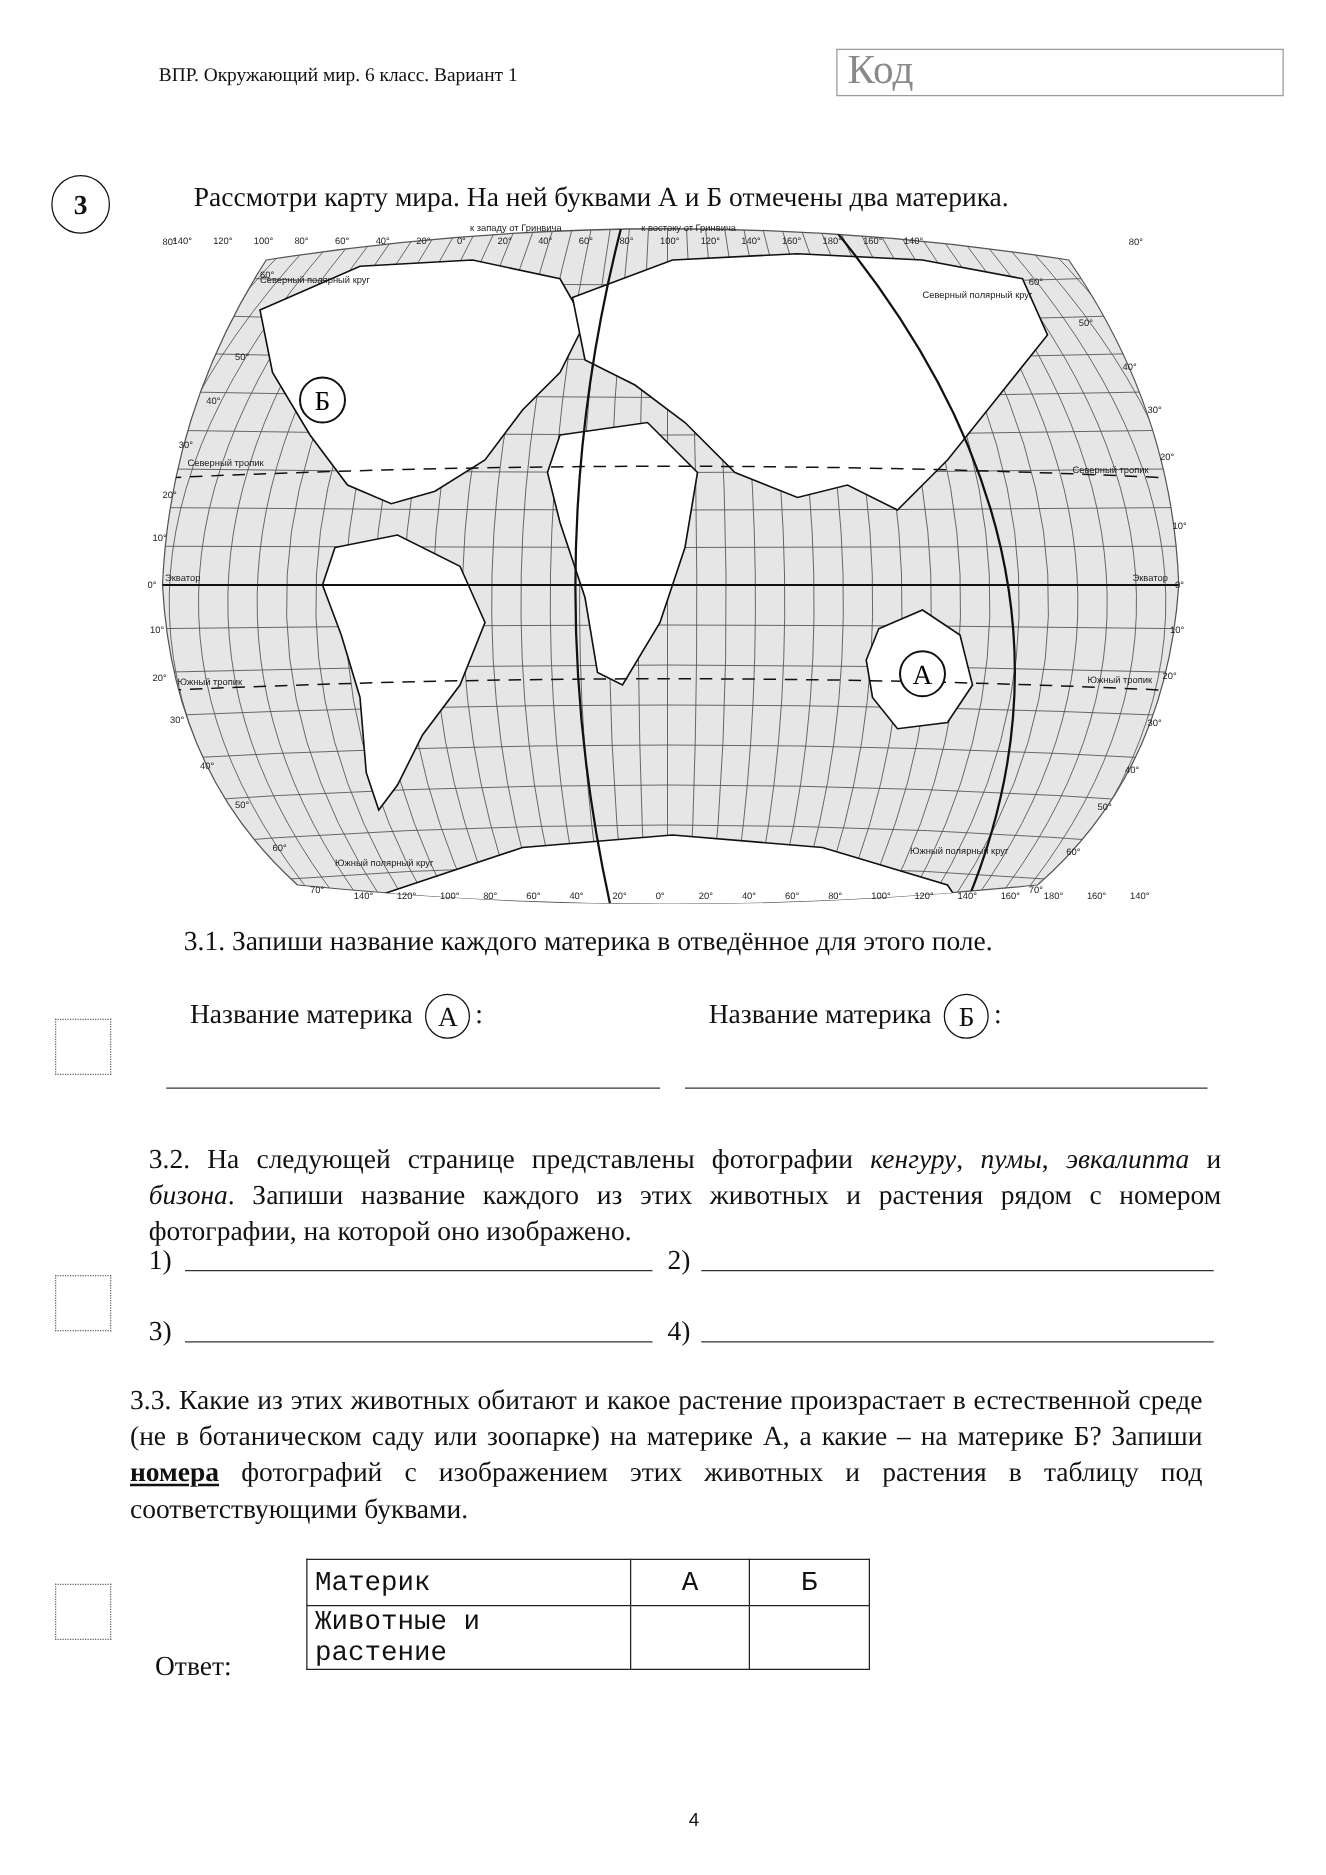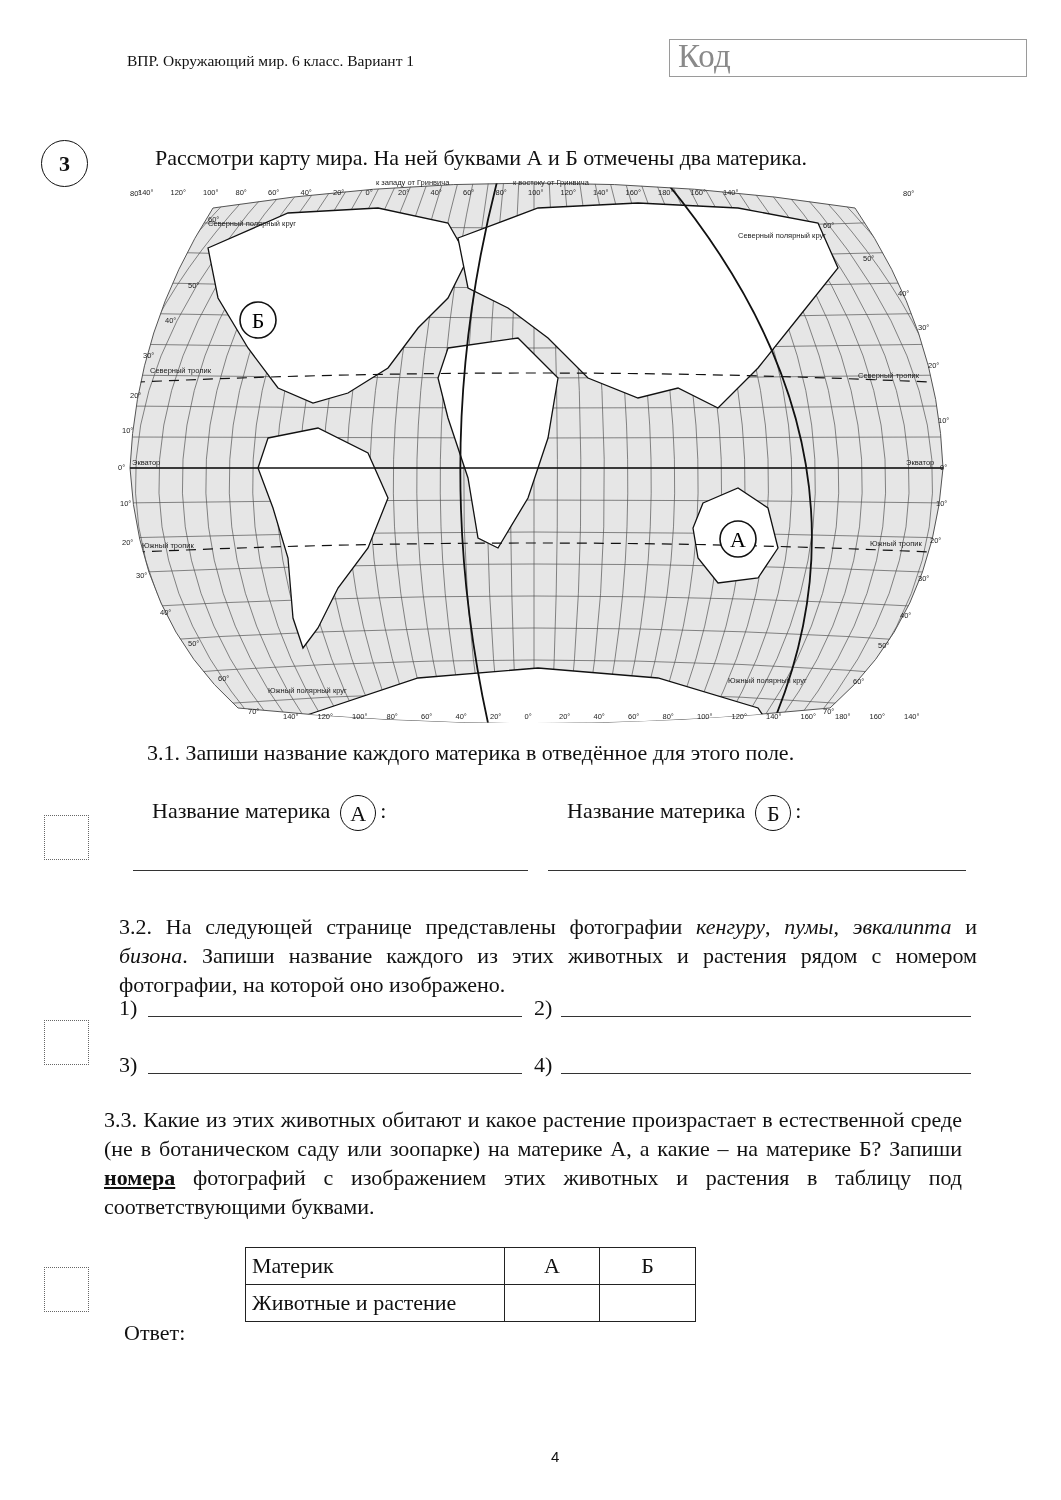--- a/index.html
+++ b/index.html
@@ -251,21 +251,21 @@
 <div class="abs line" style="left:561px; top:1073px; width:410px;"></div>
 
 <div class="abs text-lg justify" style="left:104px; top:1105px; width:858px;">
   <span>3.3. Какие из этих животных обитают и какое растение произрастает в естественной среде (не в ботаническом саду или зоопарке) на материке А, а какие – на материке Б? Запиши</span>
   <span class="u-bold">номера</span>
   <span>фотографий с изображением этих животных и растения в таблицу под соответствующими буквами.</span>
 </div>
 
 <div class="abs score-box" style="left:44px; top:1267px;"></div>
 <div class="abs text-lg" style="left:124px; top:1270px;margin-top:48px;">Ответ:</div>
-<table class="abs ans" style="left:245px; top:1247px; width:451px;">
+<table class="abs ans" style="left:245px; top:1247px; width:451px;font-family:Liberation Mono, monospace;">
   <tbody>
       <tr>
     <td style="width:246px;">Материк</td>
     <td style="width:82px; text-align:center;">А</td>
     <td style="text-align:center;">Б</td>
   </tr>
   <tr>
     <td>Животные и растение</td>
     <td></td>
     <td></td>

